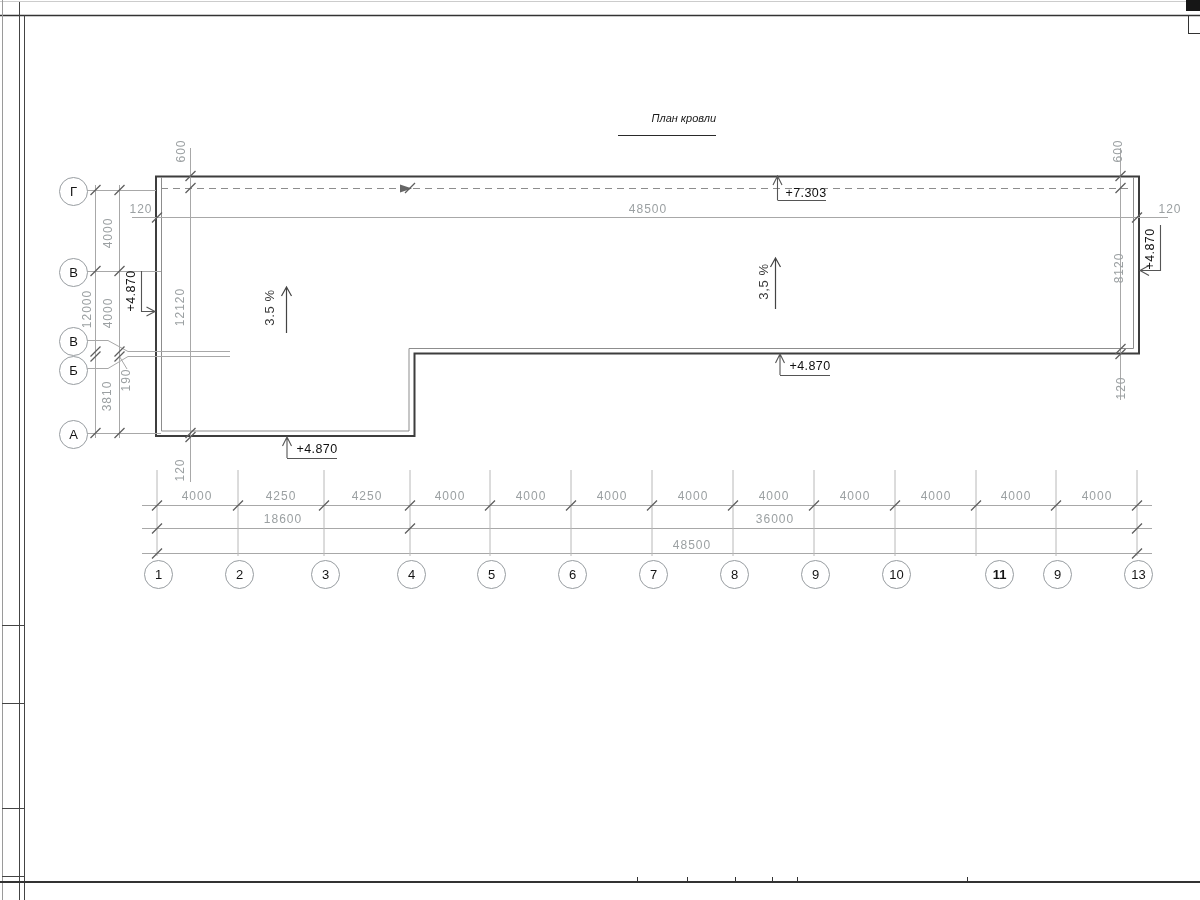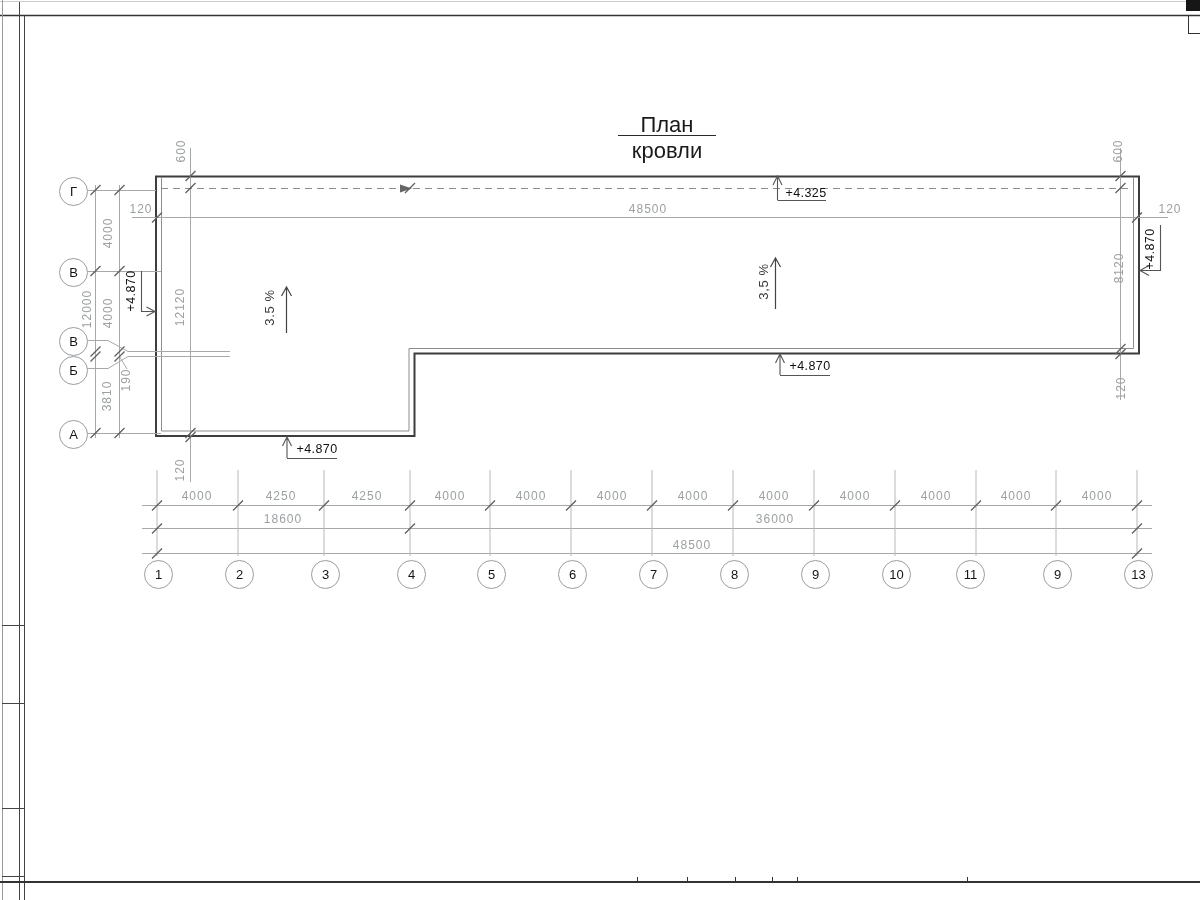--- a/index.html
+++ b/index.html
@@ -6,22 +6,22 @@
   #sheet{position:relative;width:1200px;height:900px;background:#ffffff;overflow:hidden;
          font-family:"Liberation Sans",sans-serif;}
   #linework{position:absolute;left:0;top:0;}
   .lbl{position:absolute;white-space:nowrap;text-align:center;}
   .dim{color:#9ba0a2;font-size:12px;letter-spacing:1px;}
   .elev{color:#101010;font-size:12.5px;letter-spacing:.4px;}
   .slope{color:#3a3a3a;font-size:13px;letter-spacing:.6px;}
   .rot{transform:rotate(-90deg);}
   .circle{position:absolute;width:27px;height:27px;border:1px solid #989da1;border-radius:50%;
           background:#fff;color:#141414;font-size:13px;line-height:27px;text-align:center;}
-  #title{position:absolute;left:618px;top:112px;width:98px;height:23px;text-align:center;
-         font-size:22px;color:#1a1a1a;border-bottom:1px solid #2a2a2a;}
+  #title{position:absolute;left:618px;top:112px;width:98px;height:23px;text-align:right;
+         font-size:11px;font-style:italic;color:#1a1a1a;border-bottom:1px solid #2a2a2a;}
 </style>
 </head>
 <body>
 
 <div id="sheet">
 
   <svg id="linework" width="1200" height="900" viewBox="0 0 1200 900">
 
     <g>
       <path d="M0,1.5 H1200" stroke="#cccccc" stroke-width="1" fill="none"></path>
@@ -103,21 +103,21 @@
   <div class="lbl dim rot" style="left:94px;top:373px;width:64px;">190</div>
   <div class="lbl dim rot" style="left:75px;top:389px;width:64px;">3810</div>
   <div class="lbl dim rot" style="left:149px;top:144px;width:64px;">600</div>
   <div class="lbl dim rot" style="left:148px;top:300px;width:64px;">12120</div>
   <div class="lbl dim rot" style="left:148px;top:463px;width:64px;">120</div>
 
   <div class="lbl dim rot" style="left:1086px;top:144px;width:64px;">600</div>
   <div class="lbl dim rot" style="left:1087px;top:261px;width:64px;">8120</div>
   <div class="lbl dim rot" style="left:1089px;top:381px;width:64px;">120</div>
 
-  <div class="lbl elev" style="left:782px;top:186px;width:48px;">+4.325</div>
+  <div class="lbl elev" style="left:782px;top:186px;width:48px;">+7.303</div>
   <div class="lbl elev" style="left:786px;top:359px;width:48px;">+4.870</div>
   <div class="lbl elev" style="left:293px;top:442px;width:48px;">+4.870</div>
   <div class="lbl elev rot" style="left:101px;top:284px;width:60px;">+4.870</div>
   <div class="lbl elev rot" style="left:1120px;top:242px;width:60px;">+4.870</div>
 
   <div class="lbl slope rot" style="left:239px;top:300px;width:60px;">3.5 %</div>
   <div class="lbl slope rot" style="left:733px;top:274px;width:60px;">3,5 %</div>
 
   <div class="lbl dim" style="left:167px;top:489px;width:60px;">4000</div>
   <div class="lbl dim" style="left:251px;top:489px;width:60px;">4250</div>
@@ -145,17 +145,17 @@
   <div class="circle" style="left:144px;top:560px;">1</div>
   <div class="circle" style="left:225px;top:560px;">2</div>
   <div class="circle" style="left:311px;top:560px;">3</div>
   <div class="circle" style="left:397px;top:560px;">4</div>
   <div class="circle" style="left:477px;top:560px;">5</div>
   <div class="circle" style="left:558px;top:560px;">6</div>
   <div class="circle" style="left:639px;top:560px;">7</div>
   <div class="circle" style="left:720px;top:560px;">8</div>
   <div class="circle" style="left:801px;top:560px;">9</div>
   <div class="circle" style="left:882px;top:560px;">10</div>
-  <div class="circle" style="left:956px;top:560px;">11</div>
+  <div class="circle" style="left:985px;top:560px;font-weight:bold;">11</div>
   <div class="circle" style="left:1043px;top:560px;">9</div>
   <div class="circle" style="left:1124px;top:560px;text-align:center;">13</div>
 
 </div>
 
 </body></html>

